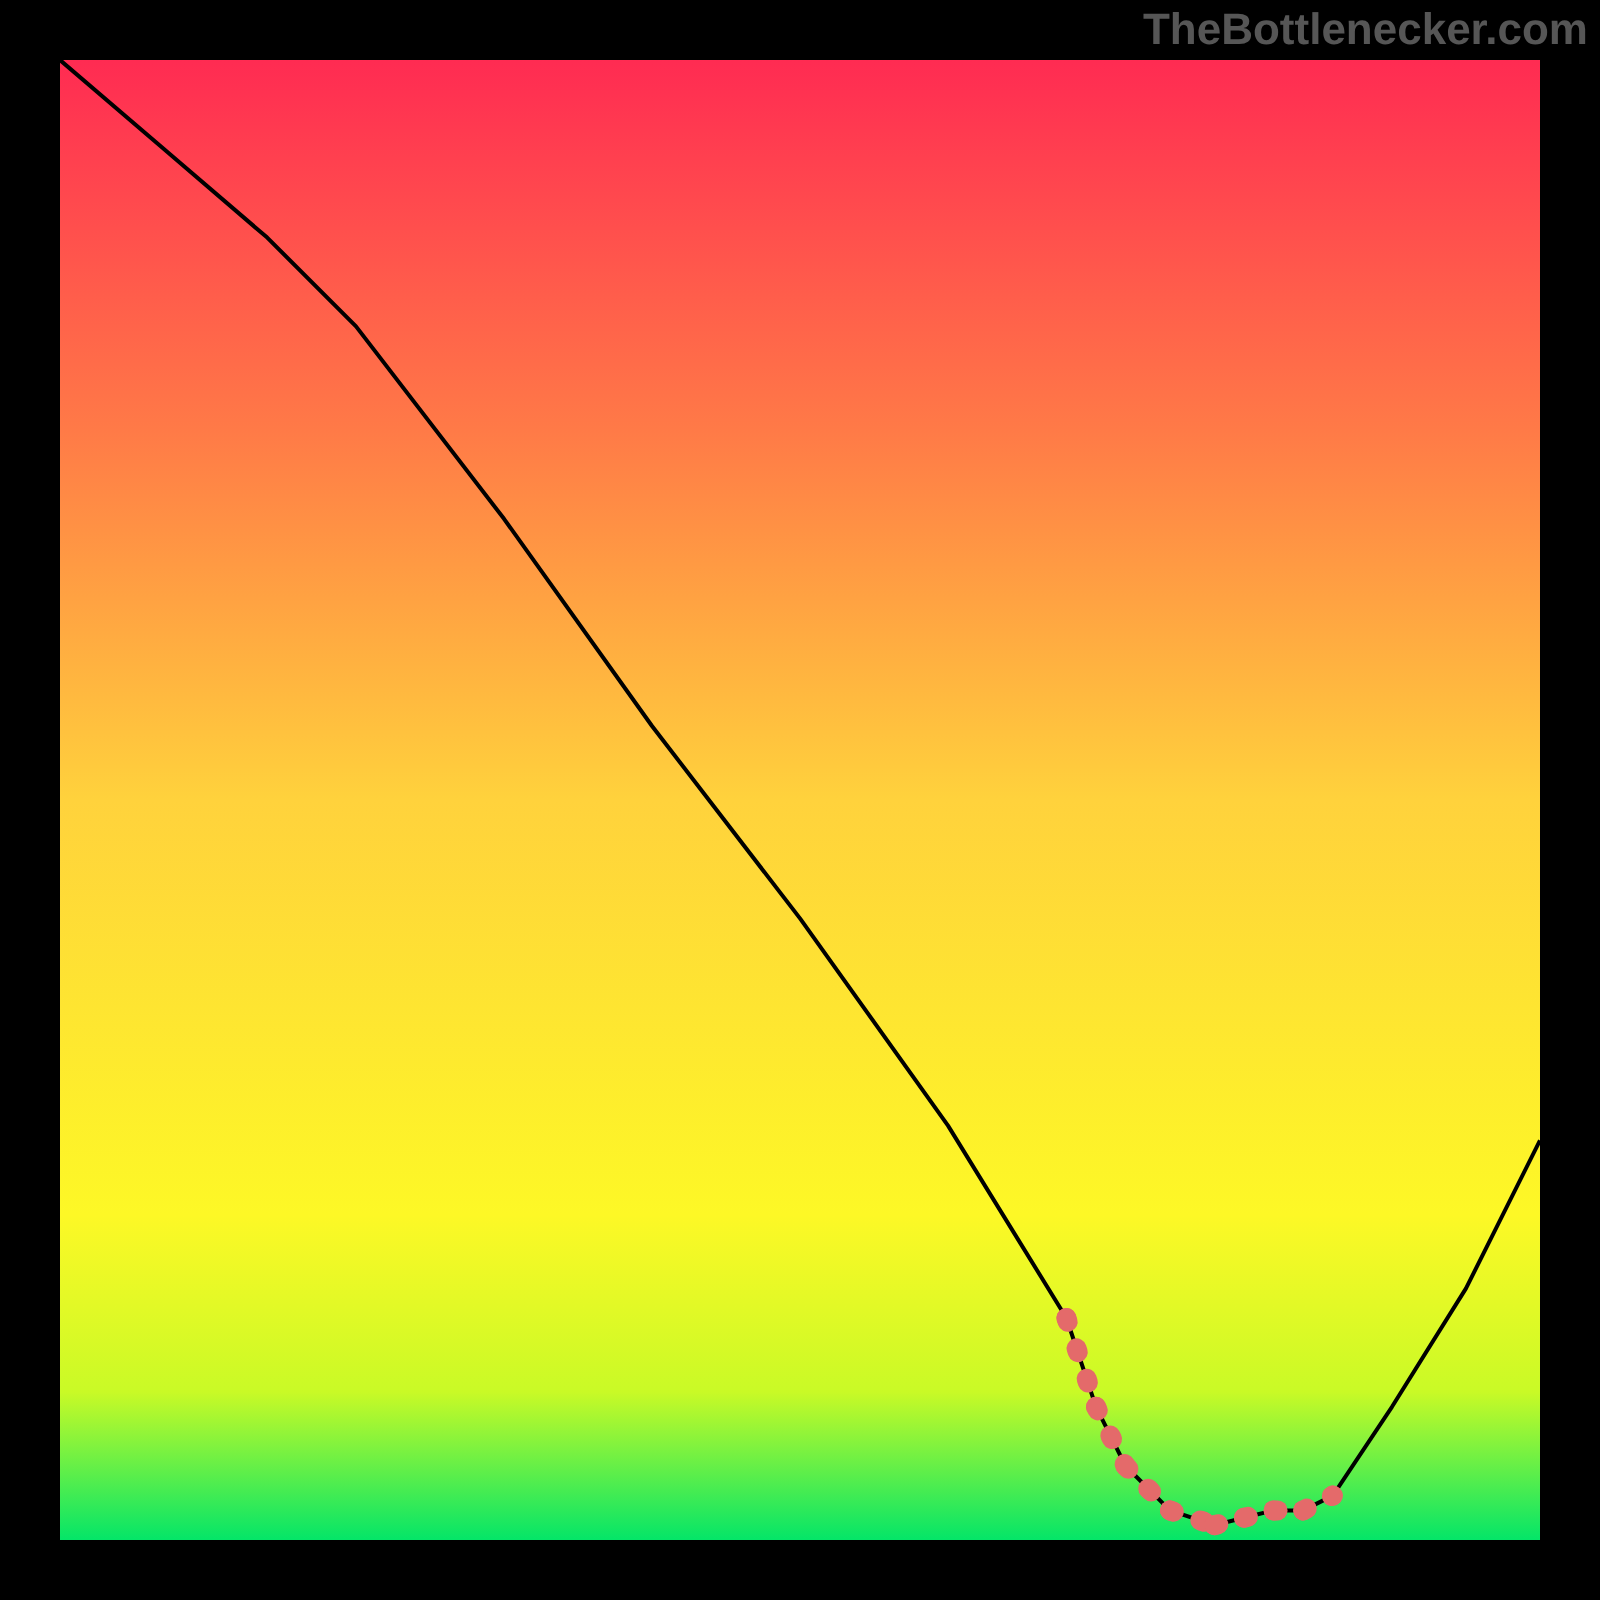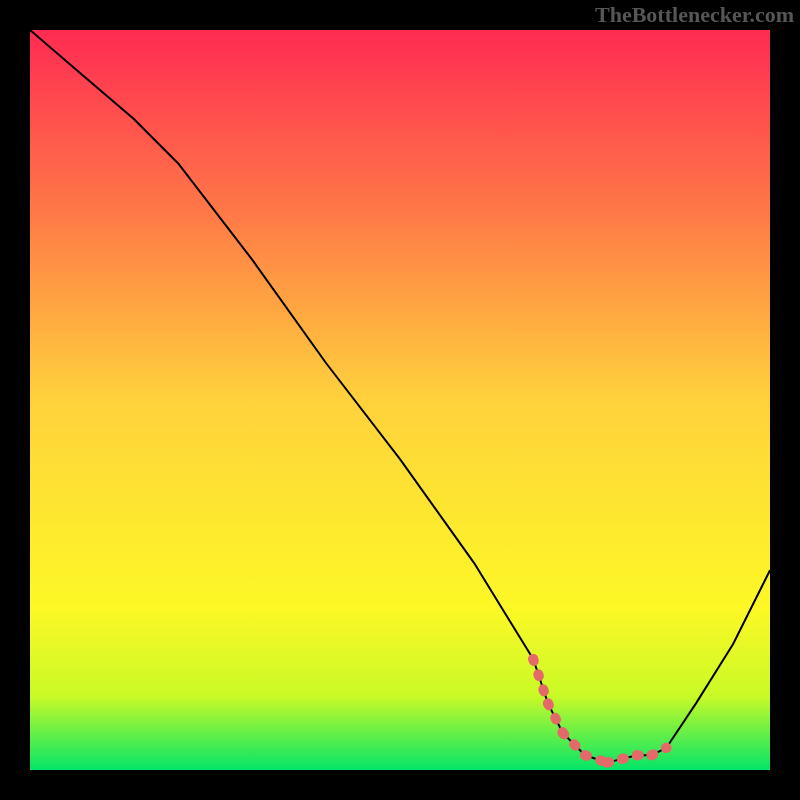--- a/index.html
+++ b/index.html
@@ -19,21 +19,21 @@
     background: #000;
   }
   .plot-area {
     position: absolute;
     background: #fff;
   }
   .watermark {
     position: absolute;
     top: 2px;
     right: 6px;
-    font-family: Liberation Serif, serif;
+    font-family: Liberation Sans, sans-serif;
     font-size: 22px;
     font-weight: bold;
     color: #565656;
     letter-spacing: 0px;
   }
 </style>
 </head>
 <body>
 
 <div class="frame">

